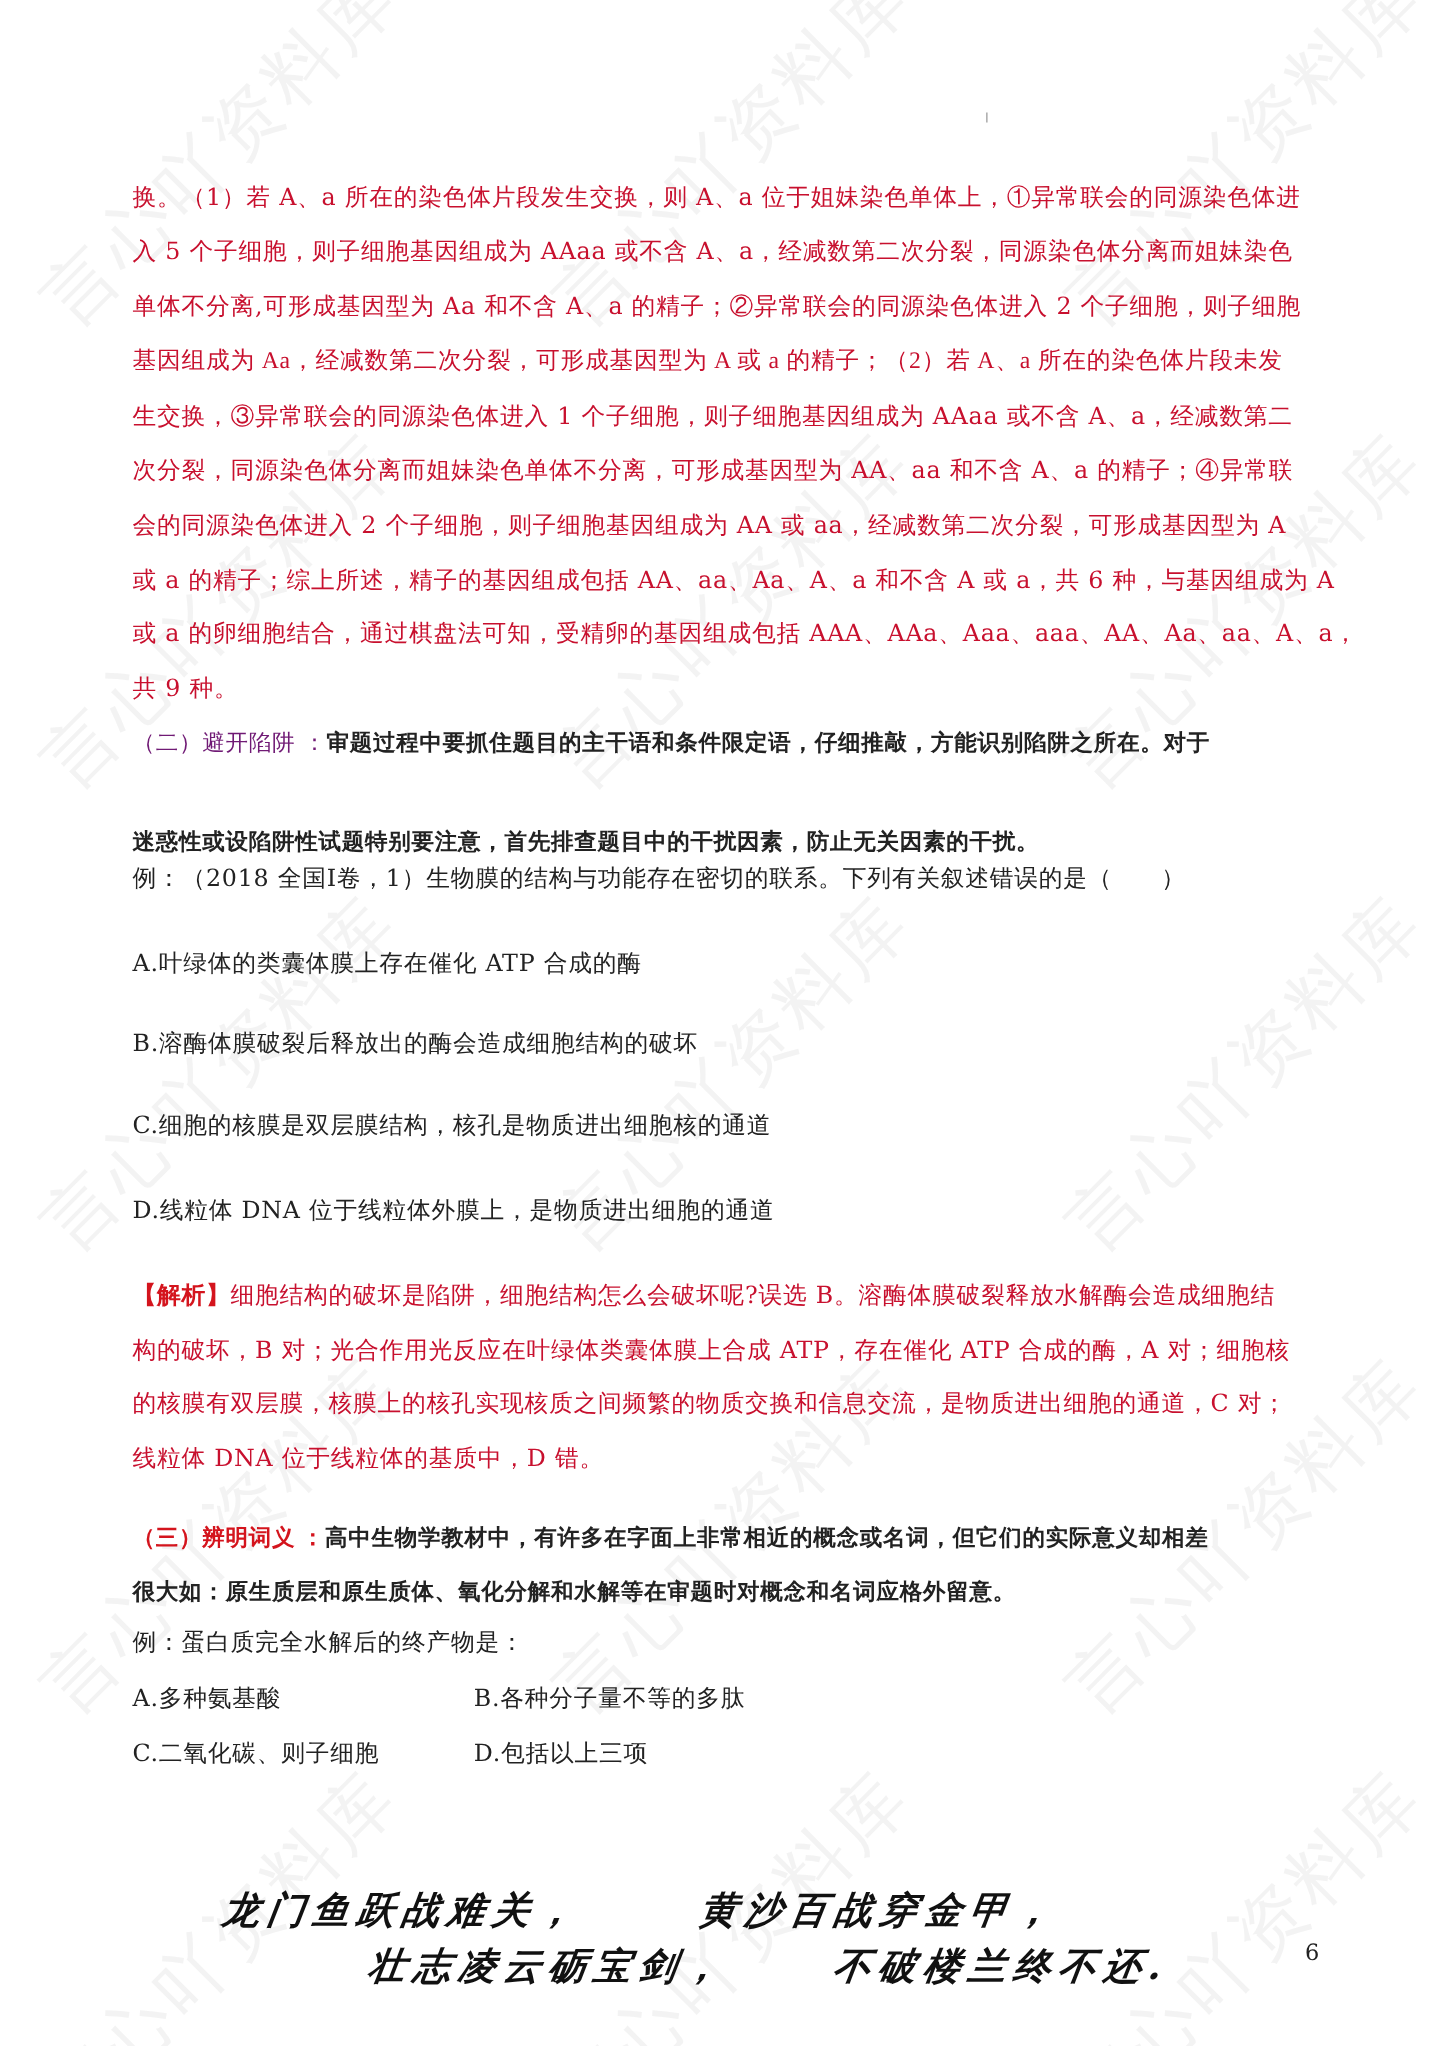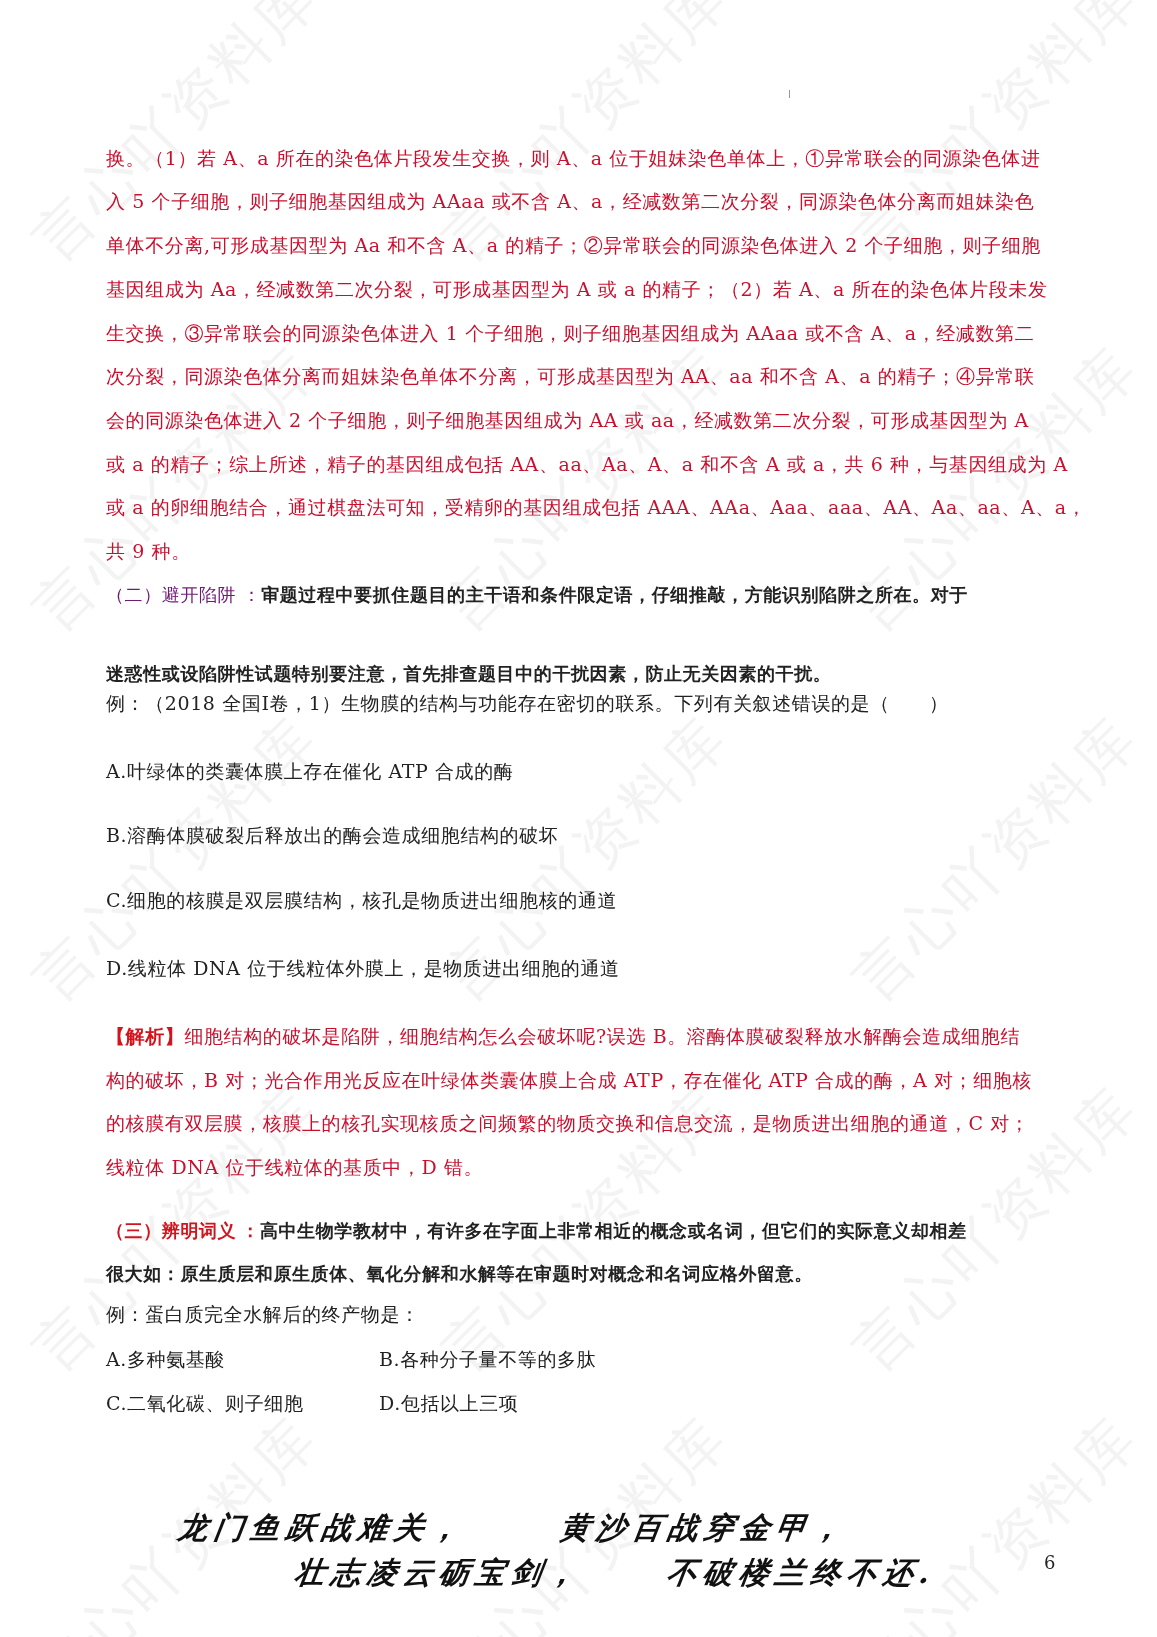--- a/index.html
+++ b/index.html
@@ -103,21 +103,21 @@
 </div>
 
 <div class="header-mark"></div>
 
 <div class="content">
 
   <div>
     <div class="line red" style="top:145px;">换。（1）若 A、a 所在的染色体片段发生交换，则 A、a 位于姐妹染色单体上，①异常联会的同源染色体进</div>
     <div class="line red" style="top:188px;">入 5 个子细胞，则子细胞基因组成为 AAaa 或不含 A、a，经减数第二次分裂，同源染色体分离而姐妹染色</div>
     <div class="line red" style="top:232px;">单体不分离,可形成基因型为 Aa 和不含 A、a 的精子；②异常联会的同源染色体进入 2 个子细胞，则子细胞</div>
-    <div class="line red" style="top:276px;">基因组成为 Aa，经减数第二次分裂，可形成基因型为 A 或 a 的精子；（2）若 A、a 所在的染色体片段未发</div>
+    <div class="line red" style="top:276px;font-family:Liberation Serif, serif;">基因组成为 Aa，经减数第二次分裂，可形成基因型为 A 或 a 的精子；（2）若 A、a 所在的染色体片段未发</div>
     <div class="line red" style="top:320px;">生交换，③异常联会的同源染色体进入 1 个子细胞，则子细胞基因组成为 AAaa 或不含 A、a，经减数第二</div>
     <div class="line red" style="top:363px;">次分裂，同源染色体分离而姐妹染色单体不分离，可形成基因型为 AA、aa 和不含 A、a 的精子；④异常联</div>
     <div class="line red" style="top:407px;">会的同源染色体进入 2 个子细胞，则子细胞基因组成为 AA 或 aa，经减数第二次分裂，可形成基因型为 A</div>
     <div class="line red" style="top:451px;">或 a 的精子；综上所述，精子的基因组成包括 AA、aa、Aa、A、a 和不含 A 或 a，共 6 种，与基因组成为 A</div>
     <div class="line red" style="top:494px;">或 a 的卵细胞结合，通过棋盘法可知，受精卵的基因组成包括 AAA、AAa、Aaa、aaa、AA、Aa、aa、A、a，</div>
     <div class="line red" style="top:538px;">共 9 种。</div>
   </div>
 
   <div>
     <div class="line" style="top:581px;">

